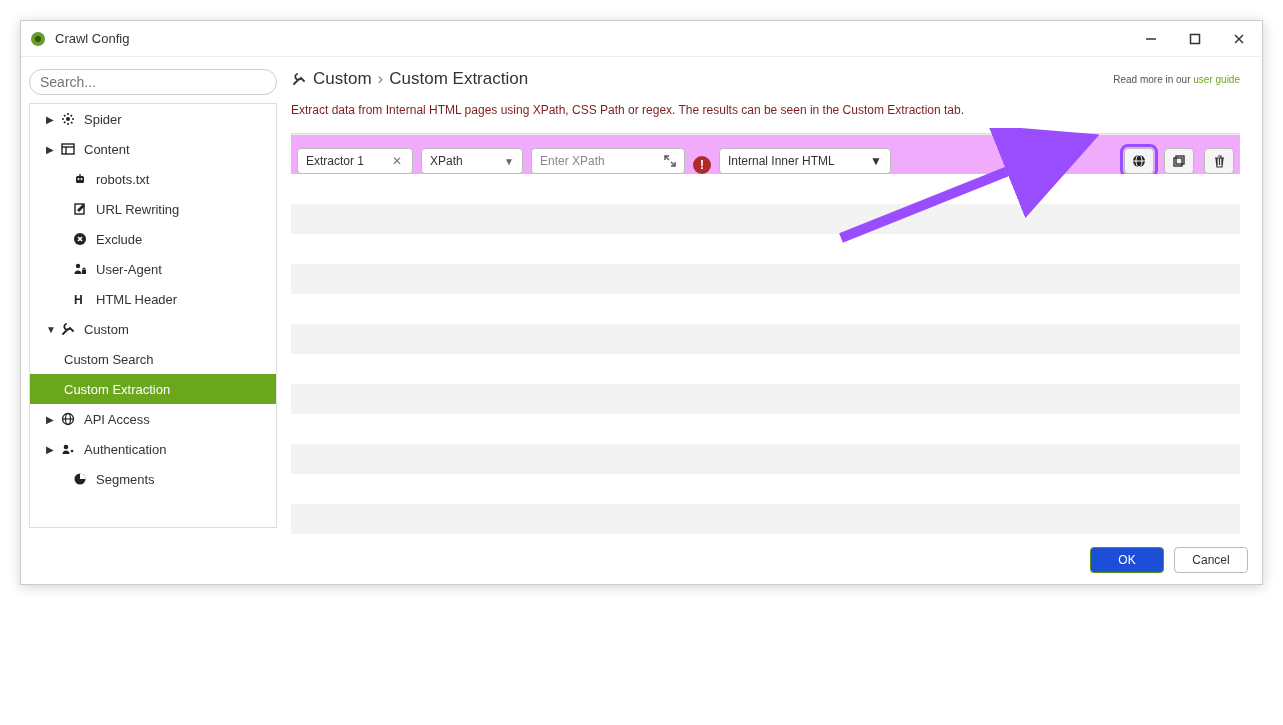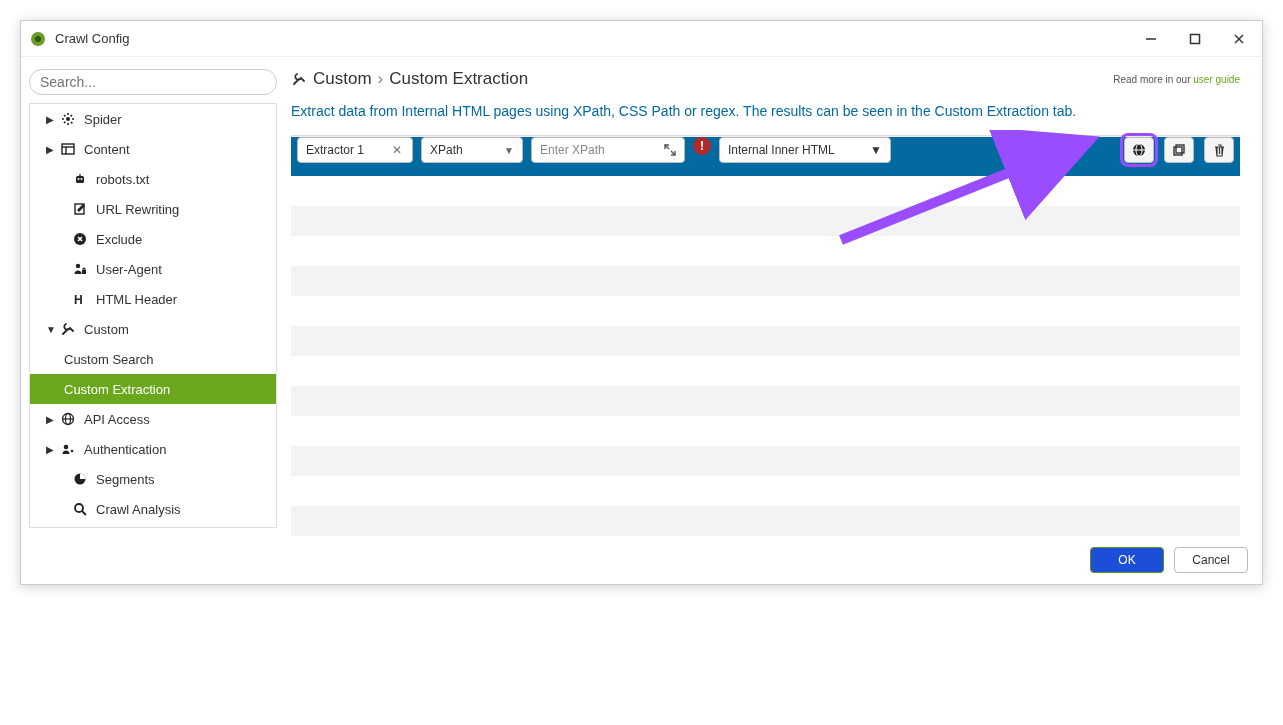--- a/index.html
+++ b/index.html
@@ -36,26 +36,26 @@
   .tree-item .arrow { width: 12px; display:inline-block; font-size:10px; color:#333; margin-right:2px; }
   .tree-item .ico { width:16px; display:inline-flex; align-items:center; justify-content:center; margin-right:8px; color:#222; }
   .tree-item .lbl { }
   .tree-item.selected { background:#6aa71d; color:#fff; }
   .main { flex:1; display:flex; flex-direction:column; padding: 4px 14px 0 14px; position:relative; }
   .header-row { display:flex; align-items:center; height:30px; }
   .breadcrumb { font-size: 17px; color:#333; display:flex; align-items:center; gap:6px; }
   .breadcrumb .sep { color:#888; }
   .help-link { margin-left:auto; font-size:10px; color:#555; }
   .help-link a { color:#6aa71d; text-decoration:none; }
-  .desc { font-size: 14px; color:#0369a1; margin: 14px 0 16px 0; }
+  .desc { font-size: 12px; color:#7f1d1d; margin: 14px 0 16px 0; }
   .divider { border-top:1px solid #ddd; }
   .extractor-area { flex:1; position:relative; margin-top:0; display:flex; flex-direction:column; }
   .extractor-row {
-    display:flex; align-items:flex-start; gap:8px; height:40px; padding: 0 6px;
-    border-top:1px solid #eee; background:#0369a1;
+    display:flex; align-items:flex-end; gap:8px; height:40px; padding: 0 6px;
+    border-top:1px solid #eee; background:#f0abfc;
   }
   .extractor-row:nth-child(odd){ }
   .stripe-row { height:30px; }
   .stripes { flex:1; }
   .stripes .stripe-row:nth-child(even){ background:#f3f3f3; }
   .stripes .stripe-row:nth-child(odd){ background:#fff; }
   .chip {
     border:1px solid #bbb; border-radius:4px; background:#fff;
     height:26px; display:flex; align-items:center; font-size:12px;
     padding: 0 8px; color:#333;
@@ -252,30 +252,20 @@
           <div class="tree-item level2">
             <span class="arrow"></span>
             <span class="ico">
               <svg width="14" height="14" viewBox="0 0 14 14">
                 <circle cx="7" cy="7" r="5.5" fill="#222"></circle>
                 <path d="M7 7 L7 1.5 A5.5 5.5 0 0 1 12.5 7 z" fill="#fff"></path>
               </svg>
             </span>
             <span class="lbl">Segments</span>
           </div>
-          <div class="tree-item level2">
-            <span class="arrow"></span>
-            <span class="ico">
-              <svg width="14" height="14" viewBox="0 0 14 14">
-                <circle cx="6" cy="6" r="4" fill="none" stroke="#222" stroke-width="1.8"></circle>
-                <line x1="9" y1="9" x2="13" y2="13" stroke="#222" stroke-width="1.8"></line>
-              </svg>
-            </span>
-            <span class="lbl">Crawl Analysis</span>
-          </div>
         </div>
     </div>
 
     <div class="main">
       <div class="header-row">
         <div class="breadcrumb">
           <span>
             <svg width="16" height="16" viewBox="0 0 16 16">
                 <path d="M3 13 L8 8 M6 3 a3 3 0 1 0 4 4 L13 10" stroke="#333" stroke-width="1.8" fill="none" stroke-linecap="round"></path>
               </svg>

